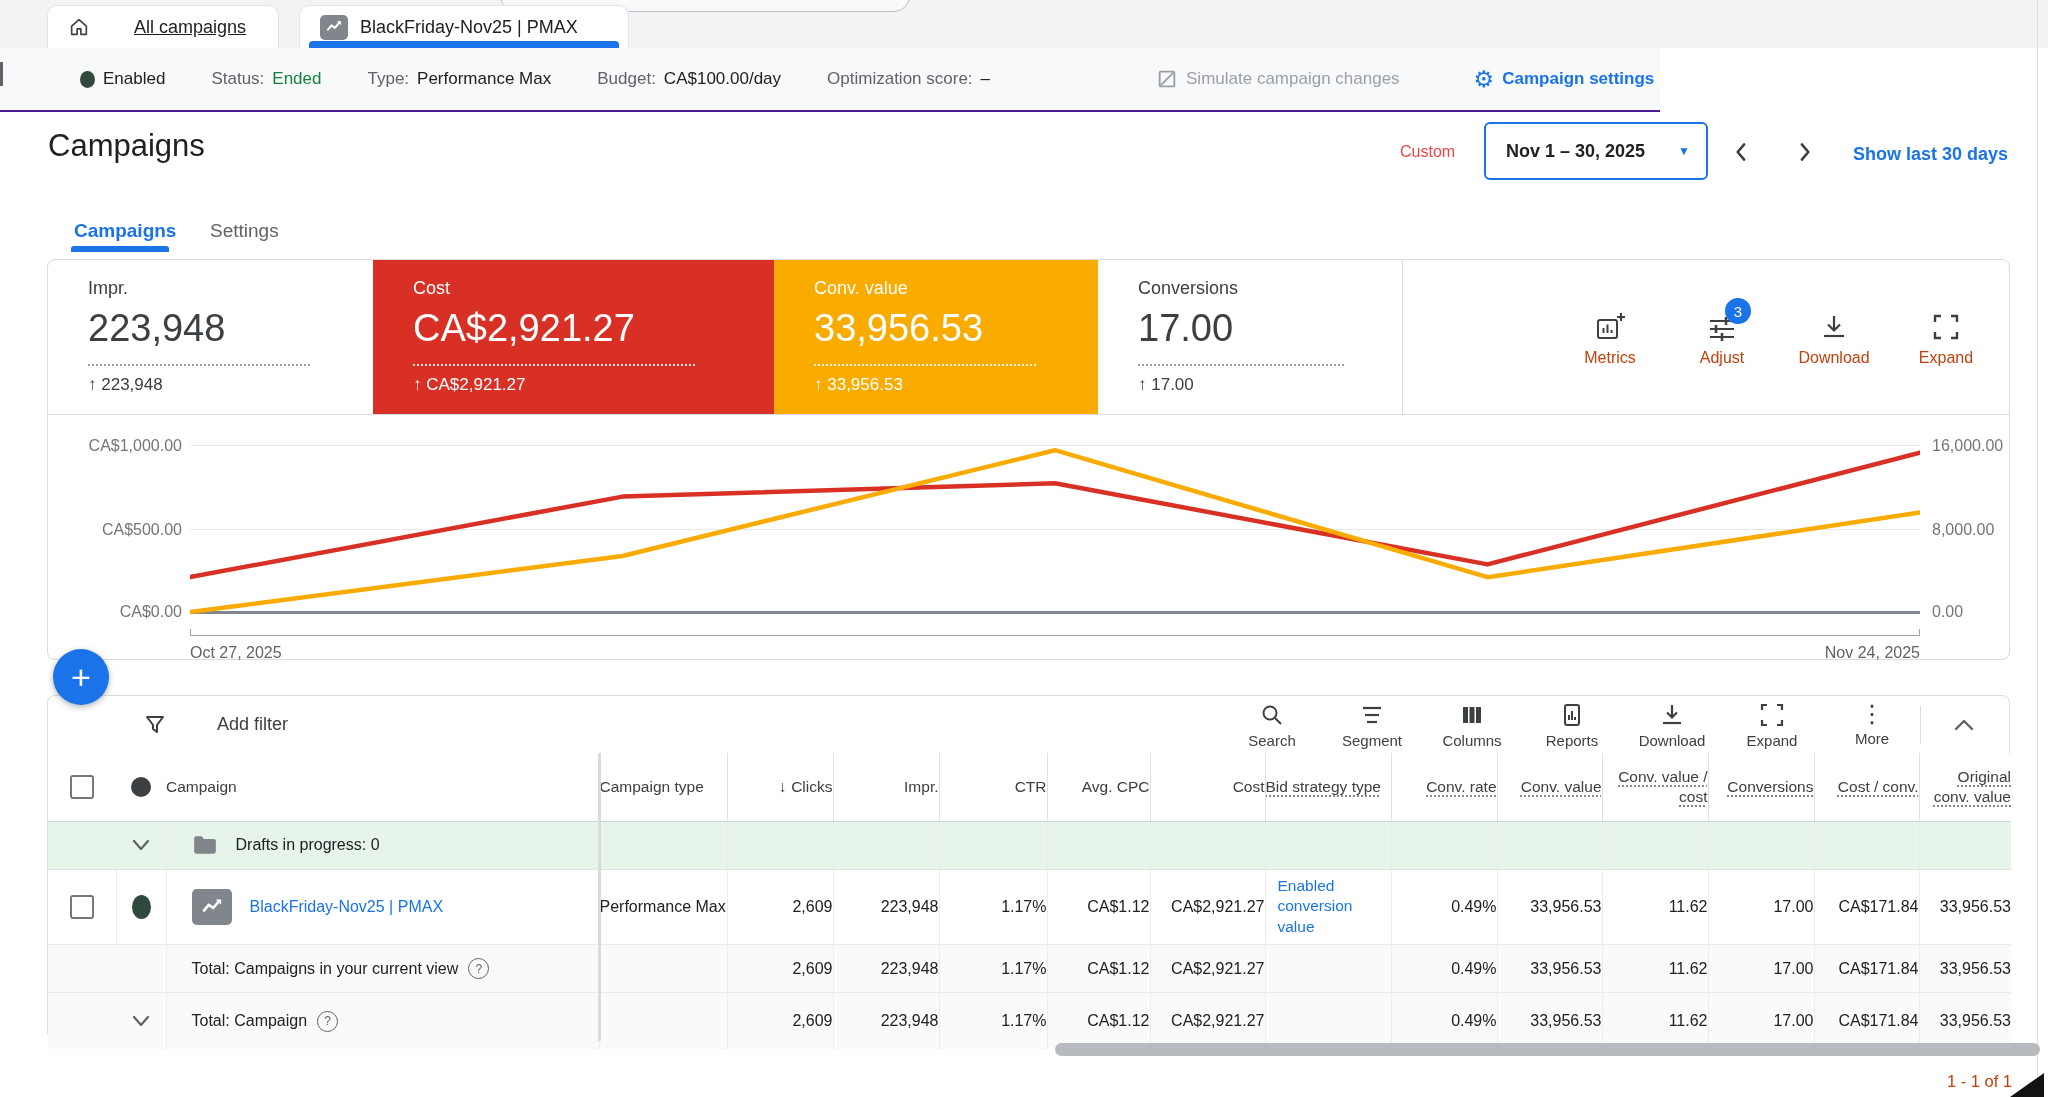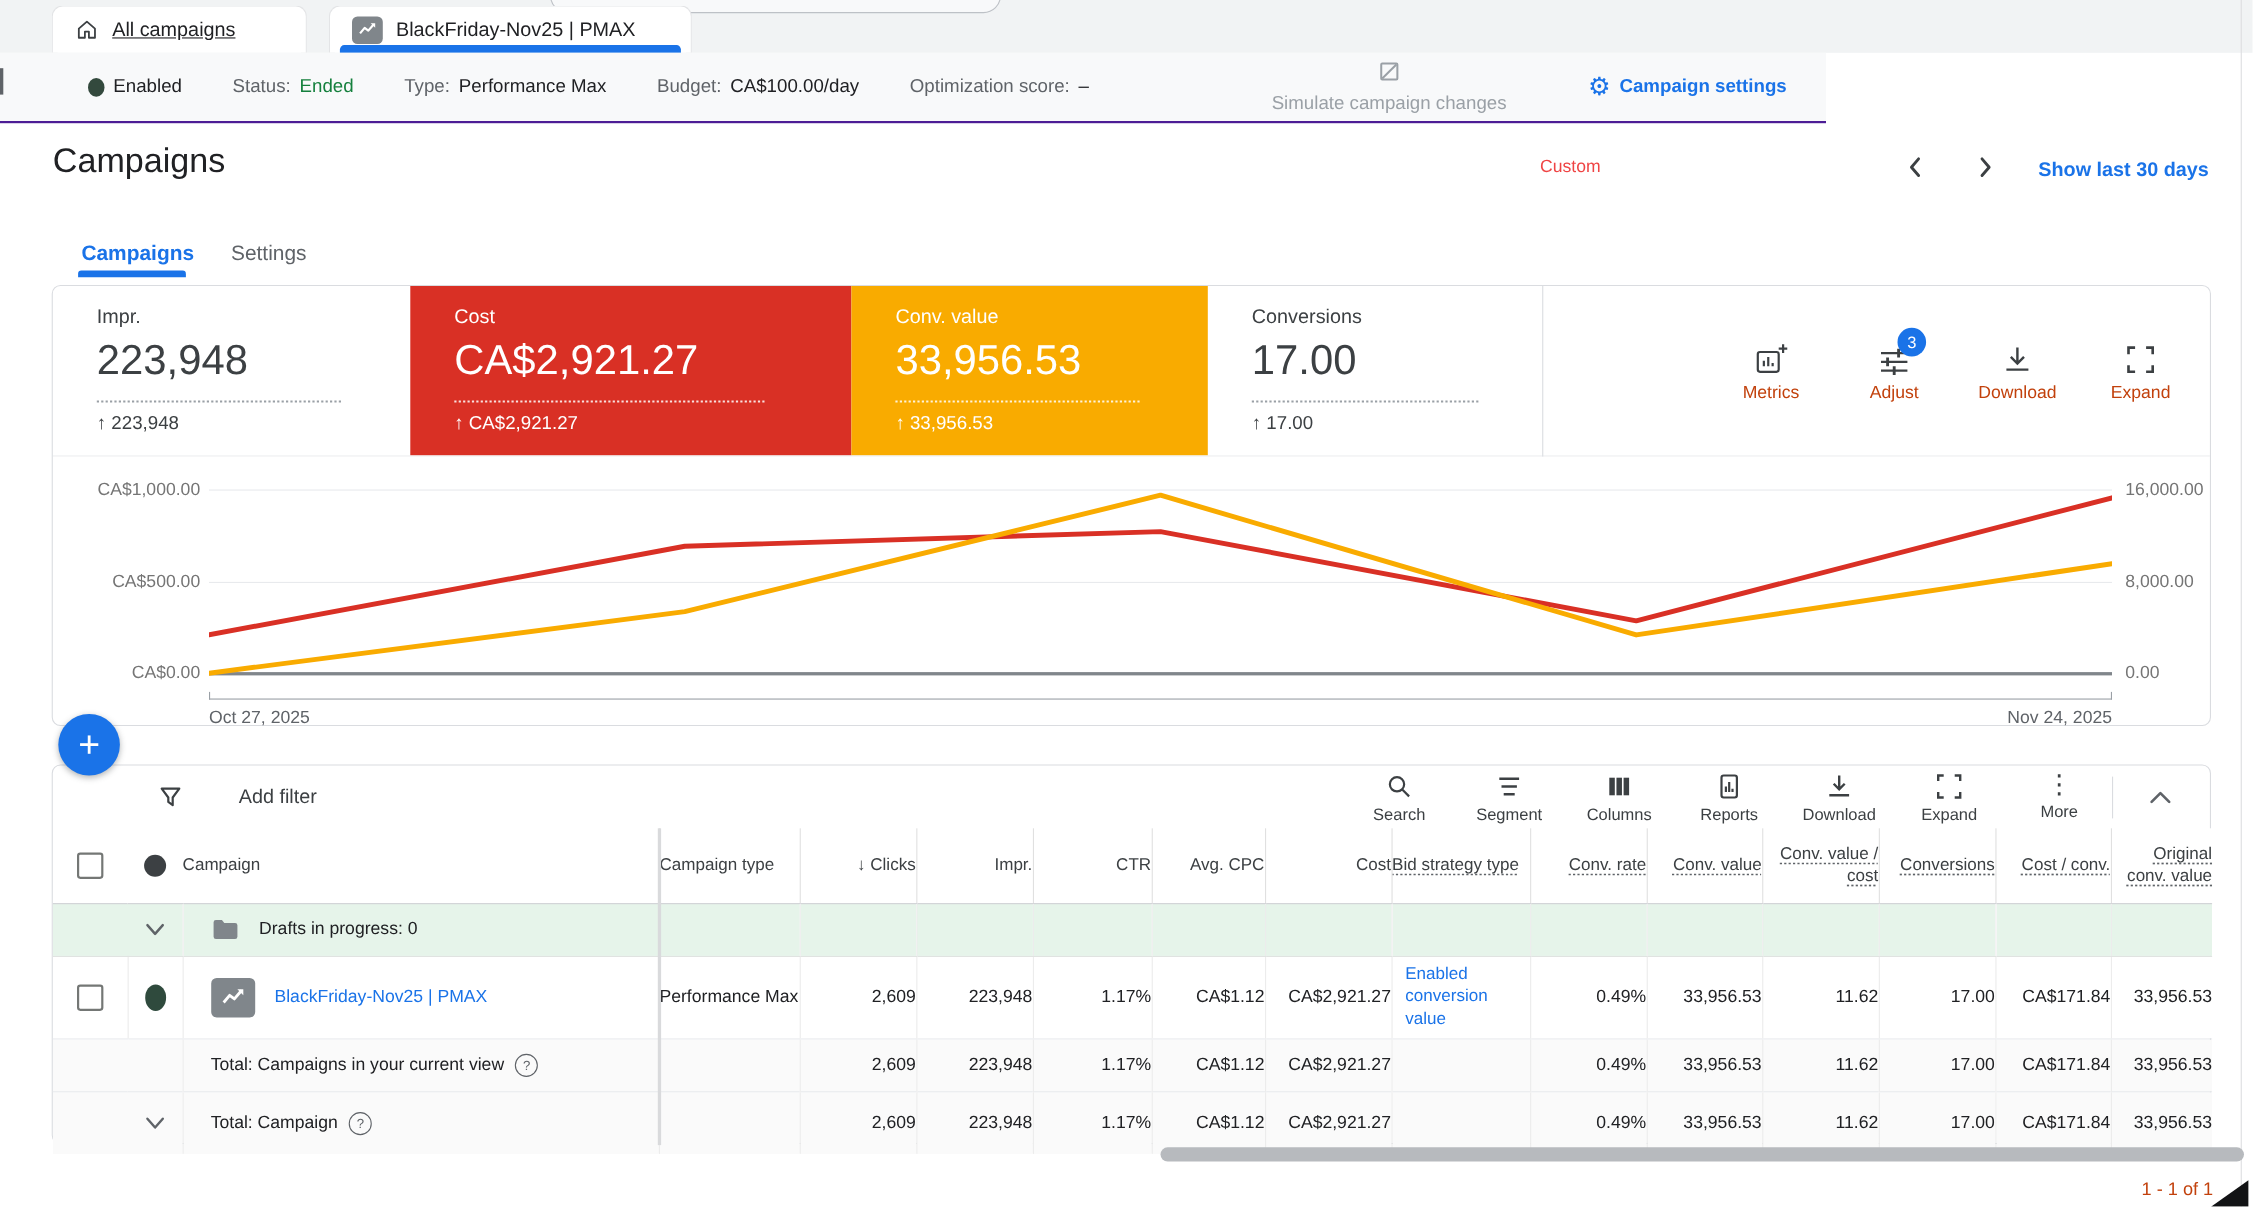--- a/index.html
+++ b/index.html
@@ -8,37 +8,37 @@
   .abs{position:absolute;}
 
   
   .topbar{left:0;top:0;width:2048px;height:48px;background:#f1f3f4;}
   .search-partial{left:500px;top:-20px;width:408px;height:30px;border:1px solid #bdc1c6;
     border-radius:16px;background:#f8f9fa;}
   .tab{top:5px;height:43px;background:#fff;border:1px solid #e3e4e6;border-bottom:none;
     border-radius:10px 10px 0 0;display:flex;align-items:center;gap:12px;padding:0 20px;
     box-sizing:border-box;font-size:18px;}
   .tab-all{left:47px;width:232px;}
-  .tab-all .lbl{text-decoration:underline;color:#202124;}
+  .tab-all .lbl{text-decoration:underline;color:#202124;margin-left:32px;}
   .tab-cur{left:299px;width:330px;}
   .tab-blue-bar{position:absolute;left:9px;right:9px;bottom:0;height:7px;background:#1a73e8;
     border-radius:4px 4px 0 0;}
   .camp-ico{display:inline-flex;align-items:center;justify-content:center;
     background:#80868b;border-radius:5px;}
 
   
   .statusbar{left:0;top:48px;width:1660px;height:64px;background:#f8f9fa;
     border-bottom:2px solid #4c1d95;display:flex;align-items:center;padding-left:80px;
     box-sizing:border-box;font-size:17px;gap:46px;}
   .statusbar .lab{color:#5f6368;}
   .statusbar .val{color:#202124;}
   .grp{display:flex;align-items:center;gap:8px;white-space:nowrap;}
   .dot-en{width:15px;height:17px;border-radius:50%;background:#33493d;display:inline-block;}
   .ended{color:#15803d;}
-  .sim{color:#9aa0a6;margin-left:120px;flex-direction:column;}
+  .sim{color:#9aa0a6;margin-left:120px;}
   .cset{color:#1a73e8;font-weight:bold;margin-left:28px;}
   .gear{font-family:"DejaVu Sans",sans-serif;font-size:23px;line-height:1;color:#1a73e8;}
   .edge-mark{left:0;top:62px;width:3px;height:24px;background:#5f6368;}
   .right-line{left:2037px;top:0;width:1px;height:1097px;background:#dcdee0;}
 
   
   .page-title{left:48px;top:128px;font-size:31px;color:#202124;}
   .custom-lbl{left:1400px;top:143px;font-size:16px;color:#ef4444;}
   .datebox{left:1484px;top:122px;width:224px;height:58px;border:2px solid #1a73e8;border-radius:6px;
     background:#fff;display:flex;align-items:center;box-sizing:border-box;padding:0 16px 0 20px;
@@ -196,20 +196,24 @@
     <span class="grp cset">
       <span class="gear">⚙</span>
       <span>Campaign settings</span>
     </span>
   </div>
   <div class="abs edge-mark"></div>
   <div class="abs right-line"></div>
 
   <div class="abs page-title">Campaigns</div>
   <div class="abs custom-lbl">Custom</div>
+  <div class="abs datebox">
+    <span>Nov 1 – 30, 2025</span>
+    <span class="tri">▼</span>
+  </div>
   <div class="abs navchev" style="left:1722px;">
     <svg viewBox="0 0 24 24" width="26" height="26">
         <polyline points="14,5 8,12 14,19" fill="none" stroke="#3c4043" stroke-width="2.4" stroke-linecap="round" stroke-linejoin="round"></polyline>
       </svg>
   </div>
   <div class="abs navchev" style="left:1784px;">
     <svg viewBox="0 0 24 24" width="26" height="26">
         <polyline points="10,5 16,12 10,19" fill="none" stroke="#3c4043" stroke-width="2.4" stroke-linecap="round" stroke-linejoin="round"></polyline>
       </svg>
   </div>

